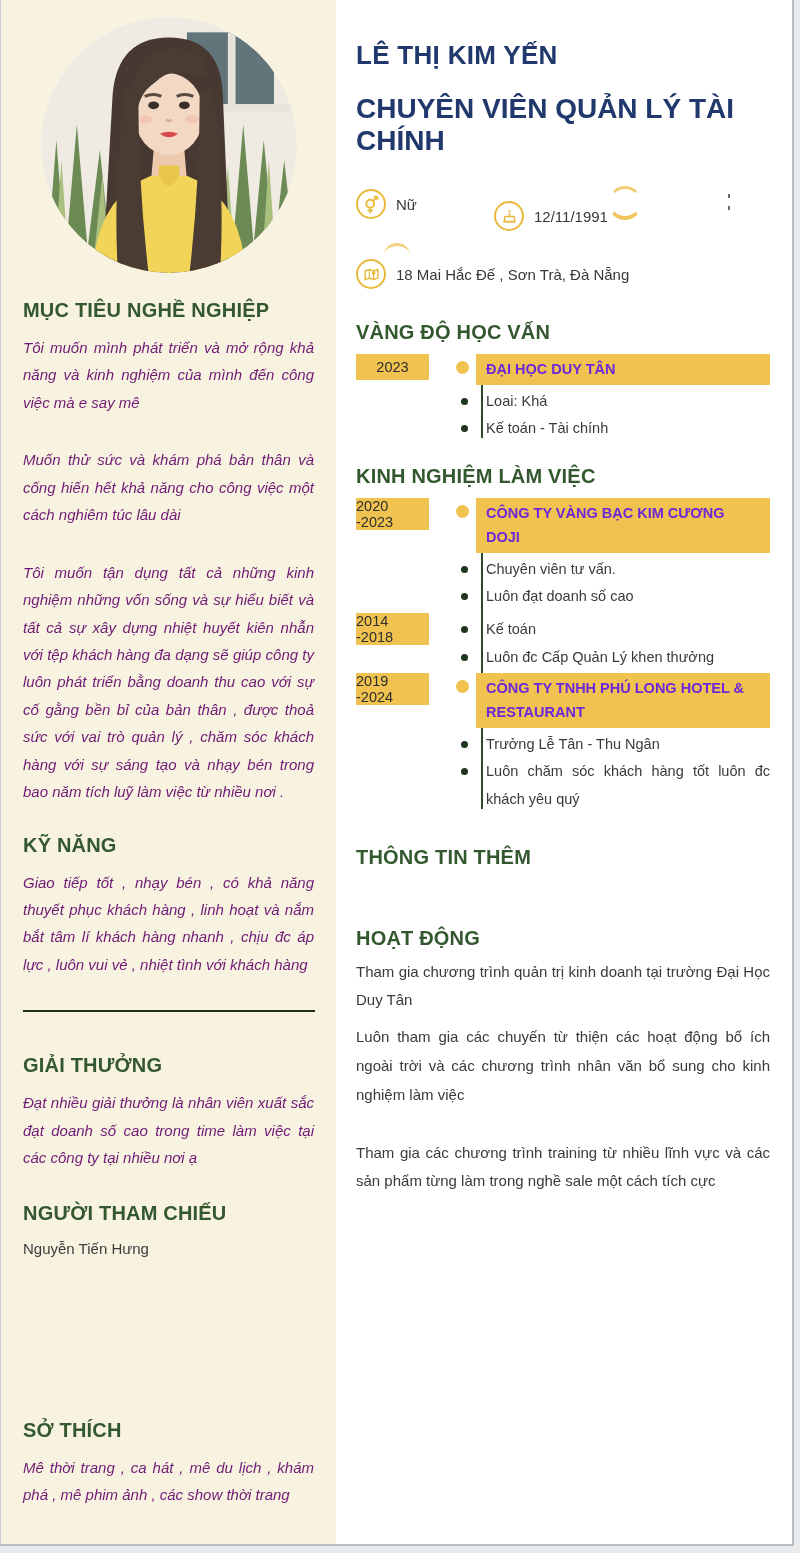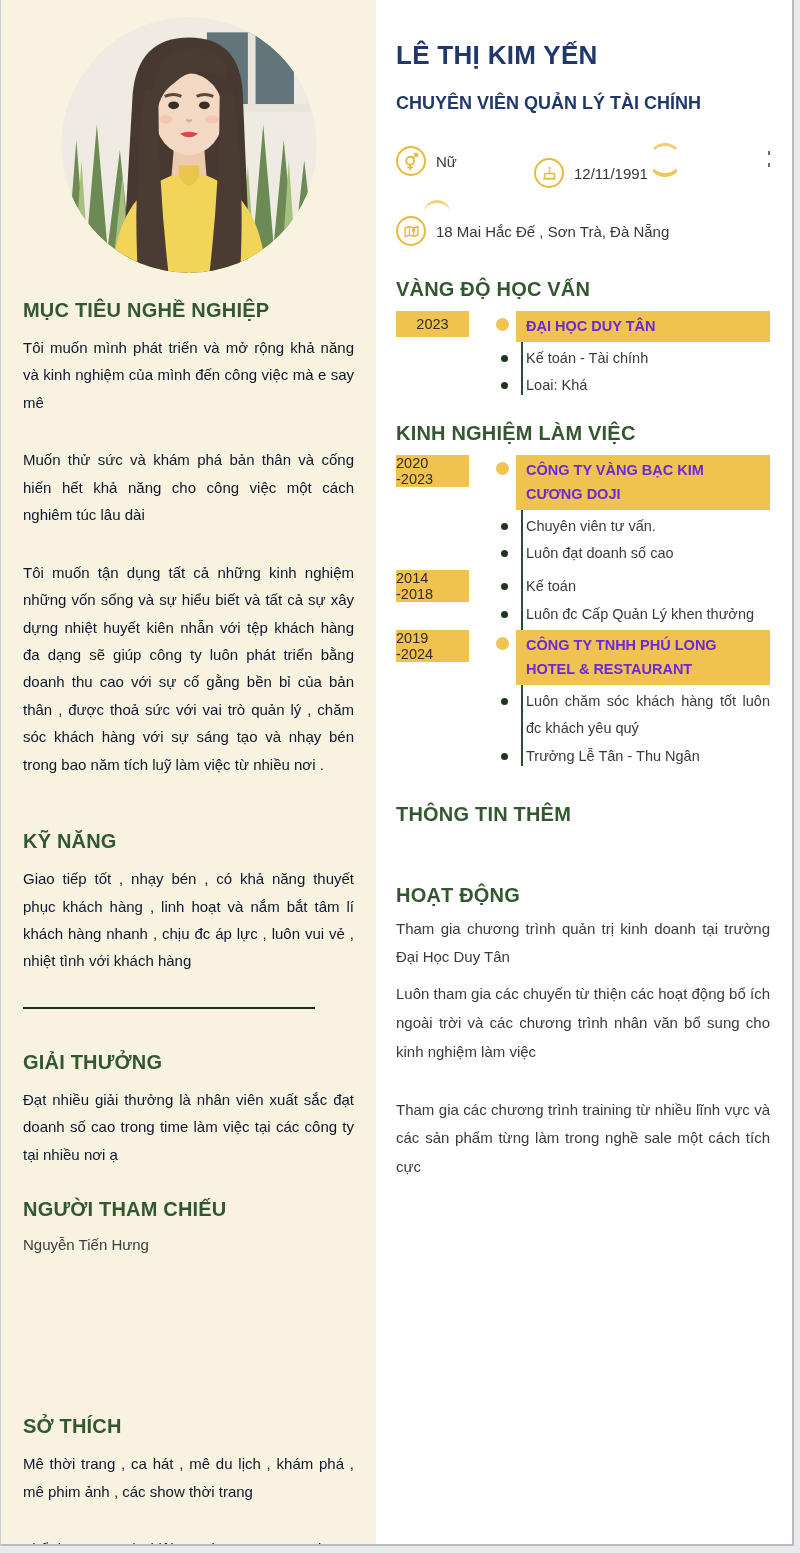--- a/index.html
+++ b/index.html
@@ -4,40 +4,40 @@
 <style>
   * { margin:0; padding:0; box-sizing:border-box; }
   html,body { background:#e9eaec; font-family:"Liberation Sans", sans-serif; }
   .page {
     position:relative; width:794px; height:1546px; margin:0;
     background:#ffffff; border-right:2px solid #b9bcc0; border-left:1px solid #cfd2d5;
     border-bottom:2px solid #b9bcc0; display:flex; overflow:hidden;
   }
   
   .sidebar {
-    width:375px; background:#f8f3e1; padding:15px 22px 20px 22px; flex-shrink:0;
+    width:335px; background:#f8f3e1; padding:15px 22px 20px 22px; flex-shrink:0;
   }
   .photo-wrap { width:256px; height:256px; margin:2px auto 0 auto; border-radius:50%; overflow:hidden; }
   .photo-wrap svg { display:block; }
   .s-section { margin-top:26px; }
   .s-heading {
     color:#33572e; font-size:20px; font-weight:bold; letter-spacing:.2px; margin-bottom:12px;
   }
   .s-text, .s-para {
-    color:#0f172a; font-size:15px; line-height:1.83; text-align:justify;
+    color:#701a75; font-size:15px; line-height:1.83; text-align:justify;font-style:italic;
   }
   .s-para { margin-bottom:30px; }
   .s-para:last-child { margin-bottom:0; }
   .s-divider { height:2px; background:#1d2c1b; margin:32px 0 0 0; width:292px; }
   .ref-name { color:#3c3c3c; font-size:15px; line-height:1.6; text-align:left; }
   .hobbies { margin-top:158px; }
   
   .main { flex:1; padding:0 22px 0 20px; position:relative; }
   .name { color:#20386b; font-size:26px; font-weight:bold; margin-top:40px; letter-spacing:.3px; }
-  .job-title { color:#20386b; font-size:18px; font-weight:bold; margin-top:22px; }
+  .job-title { color:#20386b; font-size:28px; font-weight:bold; margin-top:22px; }
   .info-block { position:relative; margin-top:26px; height:110px; }
   .info-row { display:flex; align-items:center; position:absolute; }
   .info-row.row1-a { top:6px; left:0; }
   .info-row.row1-b { top:18px; left:138px; }
   .info-row.row2 { top:76px; left:0; }
   .info-icon {
     width:30px; height:30px; border:2.5px solid #e9b93b; border-radius:50%;
     display:flex; align-items:center; justify-content:center; background:#fff; flex-shrink:0;
   }
   .info-text { color:#383838; font-size:15px; margin-left:10px; }
@@ -150,21 +150,21 @@
       </svg>
     </div>
 
     <div class="s-section">
       <div class="s-heading">MỤC TIÊU NGHỀ NGHIỆP</div>
       <p class="s-para">Tôi  muốn mình phát triển và mở rộng khả năng và kinh nghiệm của mình đến công việc mà e say mê</p>
       <p class="s-para">Muốn thử sức và khám phá bản thân và cống hiến hết khả năng cho công việc một cách nghiêm túc lâu dài</p>
       <p class="s-para">Tôi muốn tận dụng tất cả những kinh nghiệm những vốn sống và sự hiểu biết và tất cả sự xây dựng nhiệt huyết kiên nhẫn với tệp khách hàng đa dạng sẽ giúp công ty luôn phát triển bằng doanh thu cao với sự cố gằng bền bỉ của bản thân , được thoả sức với vai trò quản lý , chăm sóc khách hàng với sự sáng tạo và nhạy bén trong bao năm tích luỹ làm việc từ nhiều nơi .</p>
     </div>
 
-    <div class="s-section" style="margin-top:52px;">
+    <div class="s-section" style="margin-top:28px;">
       <div class="s-heading">KỸ NĂNG</div>
       <p class="s-text">Giao tiếp tốt , nhạy bén , có khả năng thuyết phục khách hàng , linh hoạt và nắm bắt tâm lí khách hàng nhanh , chịu đc áp lực , luôn vui vẻ , nhiệt tình với khách hàng</p>
       <div class="s-divider"></div>
     </div>
 
     <div class="s-section" style="margin-top:42px;">
       <div class="s-heading">GIẢI THƯỞNG</div>
       <p class="s-text">Đạt nhiều giải thưởng là nhân viên xuất sắc đạt doanh số cao trong time làm việc tại các công ty tại nhiều nơi ạ</p>
     </div>
 
@@ -224,22 +224,22 @@
     </div>
 
     <div class="m-heading edu-heading">VÀNG ĐỘ HỌC VẤN</div>
     <div class="timeline">
       <div class="vline"></div>
       <div class="t-entry">
         <div class="t-year">2023</div>
         <div class="t-body">
           <div class="t-title">ĐẠI HỌC DUY TÂN</div>
           <ul class="t-details">
+            <li>Loai: Khá</li>
             <li>Kế toán - Tài chính</li>
-            <li>Loai: Khá</li>
           </ul>
         </div>
       </div>
     </div>
 
     <div class="m-heading exp-heading">KINH NGHIỆM LÀM VIỆC</div>
     <div class="timeline">
       <div class="vline"></div>
 
       <div class="t-entry">
@@ -261,22 +261,22 @@
             <li>Luôn đc Cấp Quản Lý khen thưởng</li>
           </ul>
         </div>
       </div>
 
       <div class="t-entry">
         <div class="t-year">2019 -2024</div>
         <div class="t-body">
           <div class="t-title">CÔNG TY TNHH PHÚ LONG HOTEL &amp; RESTAURANT</div>
           <ul class="t-details">
+            <li>Trưởng Lễ Tân - Thu Ngân</li>
             <li>Luôn chăm sóc khách hàng tốt luôn đc khách yêu quý</li>
-            <li>Trưởng Lễ Tân - Thu Ngân</li>
           </ul>
         </div>
       </div>
     </div>
 
     <div class="m-heading more-heading">THÔNG TIN THÊM</div>
     <div class="m-heading act-heading">HOẠT ĐỘNG</div>
     <p class="act-text">Tham gia chương trình quản trị kinh doanh tại trường Đại Học Duy Tân</p>
     <p class="act-text">Luôn tham gia các chuyến từ thiện các hoạt động bổ ích ngoài trời và các chương trình nhân văn bổ sung cho kinh nghiệm làm việc</p>
     <p class="act-text act-gap">Tham gia các chương trình training từ nhiều lĩnh vực và các sản phẩm từng làm trong nghề sale một cách tích cực</p>

